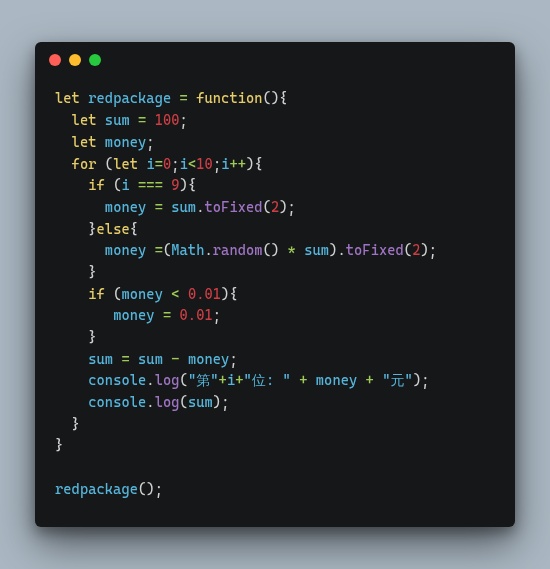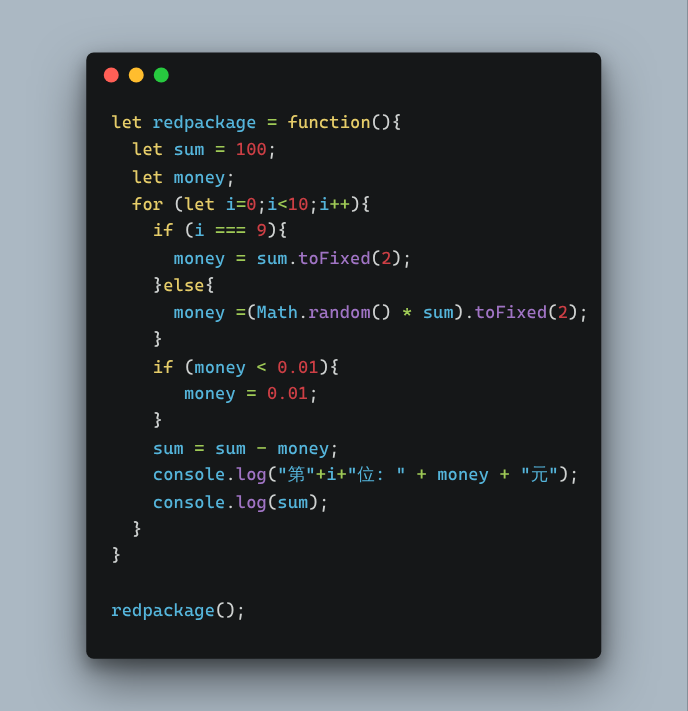--- a/index.html
+++ b/index.html
@@ -8,21 +8,21 @@
     width: 550px;
     height: 569px;
     background: #abb8c3;
     font-family: ui-monospace, "SF Mono", "Cascadia Code", Menlo, Consolas, monospace;
     display: flex;
     align-items: center;
     justify-content: center;
   }
 
   .window {
-    width: 412px;
+    width: 480px;
     background: #151718;
     border-radius: 6px;
     box-shadow: 0 18px 40px rgba(0,0,0,0.50), 0 6px 14px rgba(0,0,0,0.35);
     overflow: hidden;
   }
 
   .titlebar {
     height: 36px;
     display: flex;
     align-items: center;

